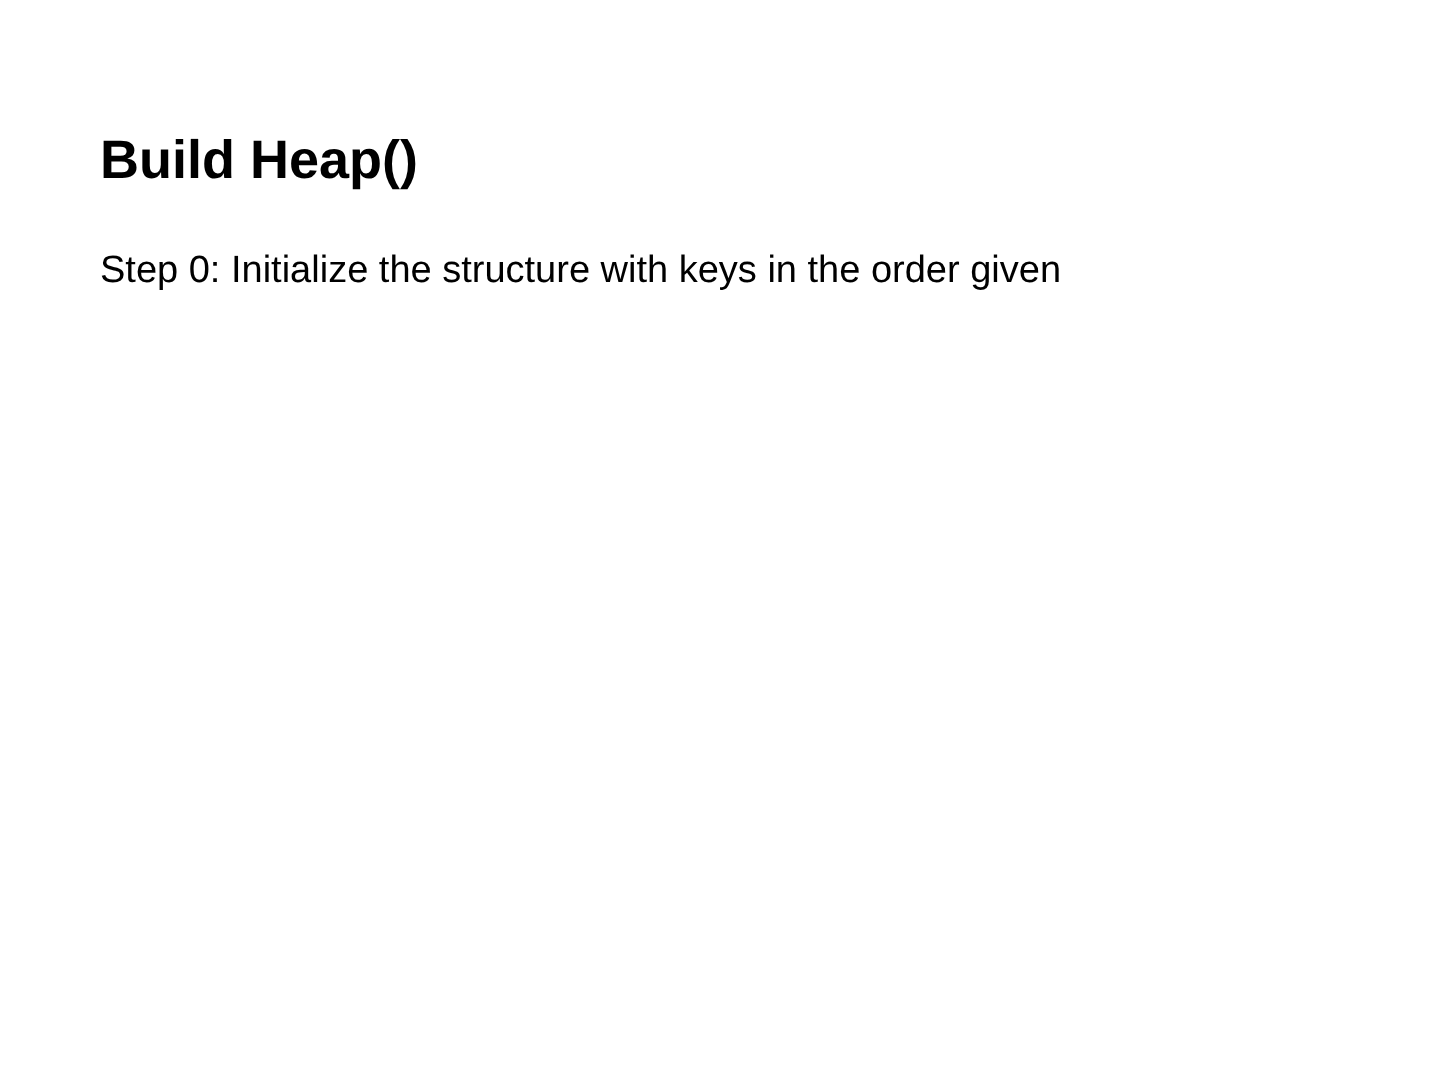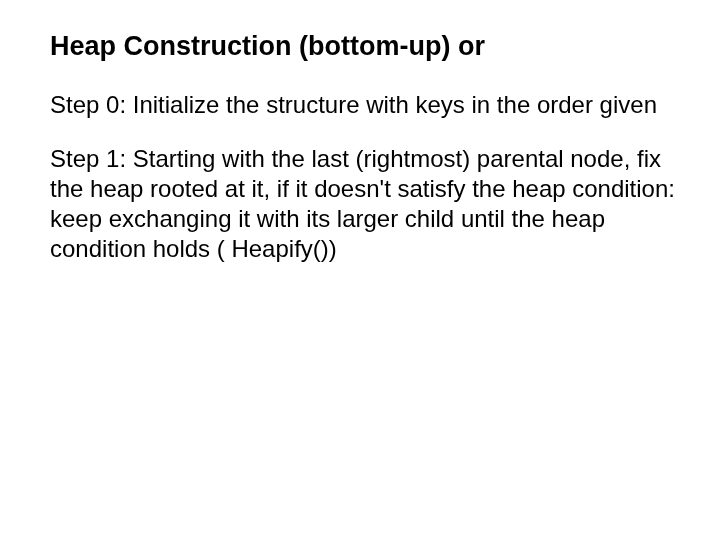--- a/index.html
+++ b/index.html
@@ -16,30 +16,30 @@
     padding: 30px 42px 30px 50px;
     box-sizing: border-box;
   }
   .title {
     font-size: 27px;
     font-weight: bold;
     line-height: 1.25;
     margin-bottom: 26px;
   }
   .body-text p {
-    font-size: 24px;
+    font-size: 19px;
     line-height: 1.25;
     margin: 0 0 24px 0;
     font-weight: normal;
   }
 </style>
 </head>
 <body>
 
 <div class="slide">
   <div class="title">
-    <span>Heap Construction (bottom-up) or</span><br>
+    <br>
+    <span>Build Heap()</span>
   </div>
   <div class="body-text">
     <p>Step 0: Initialize the structure with keys in the order given</p>
-    <p>Step 1: Starting with the last (rightmost) parental node, fix the heap rooted at it, if it doesn't satisfy the heap condition: keep exchanging it with its larger child until the heap condition holds ( Heapify())</p>
   </div>
 </div>
 
 </body></html>

